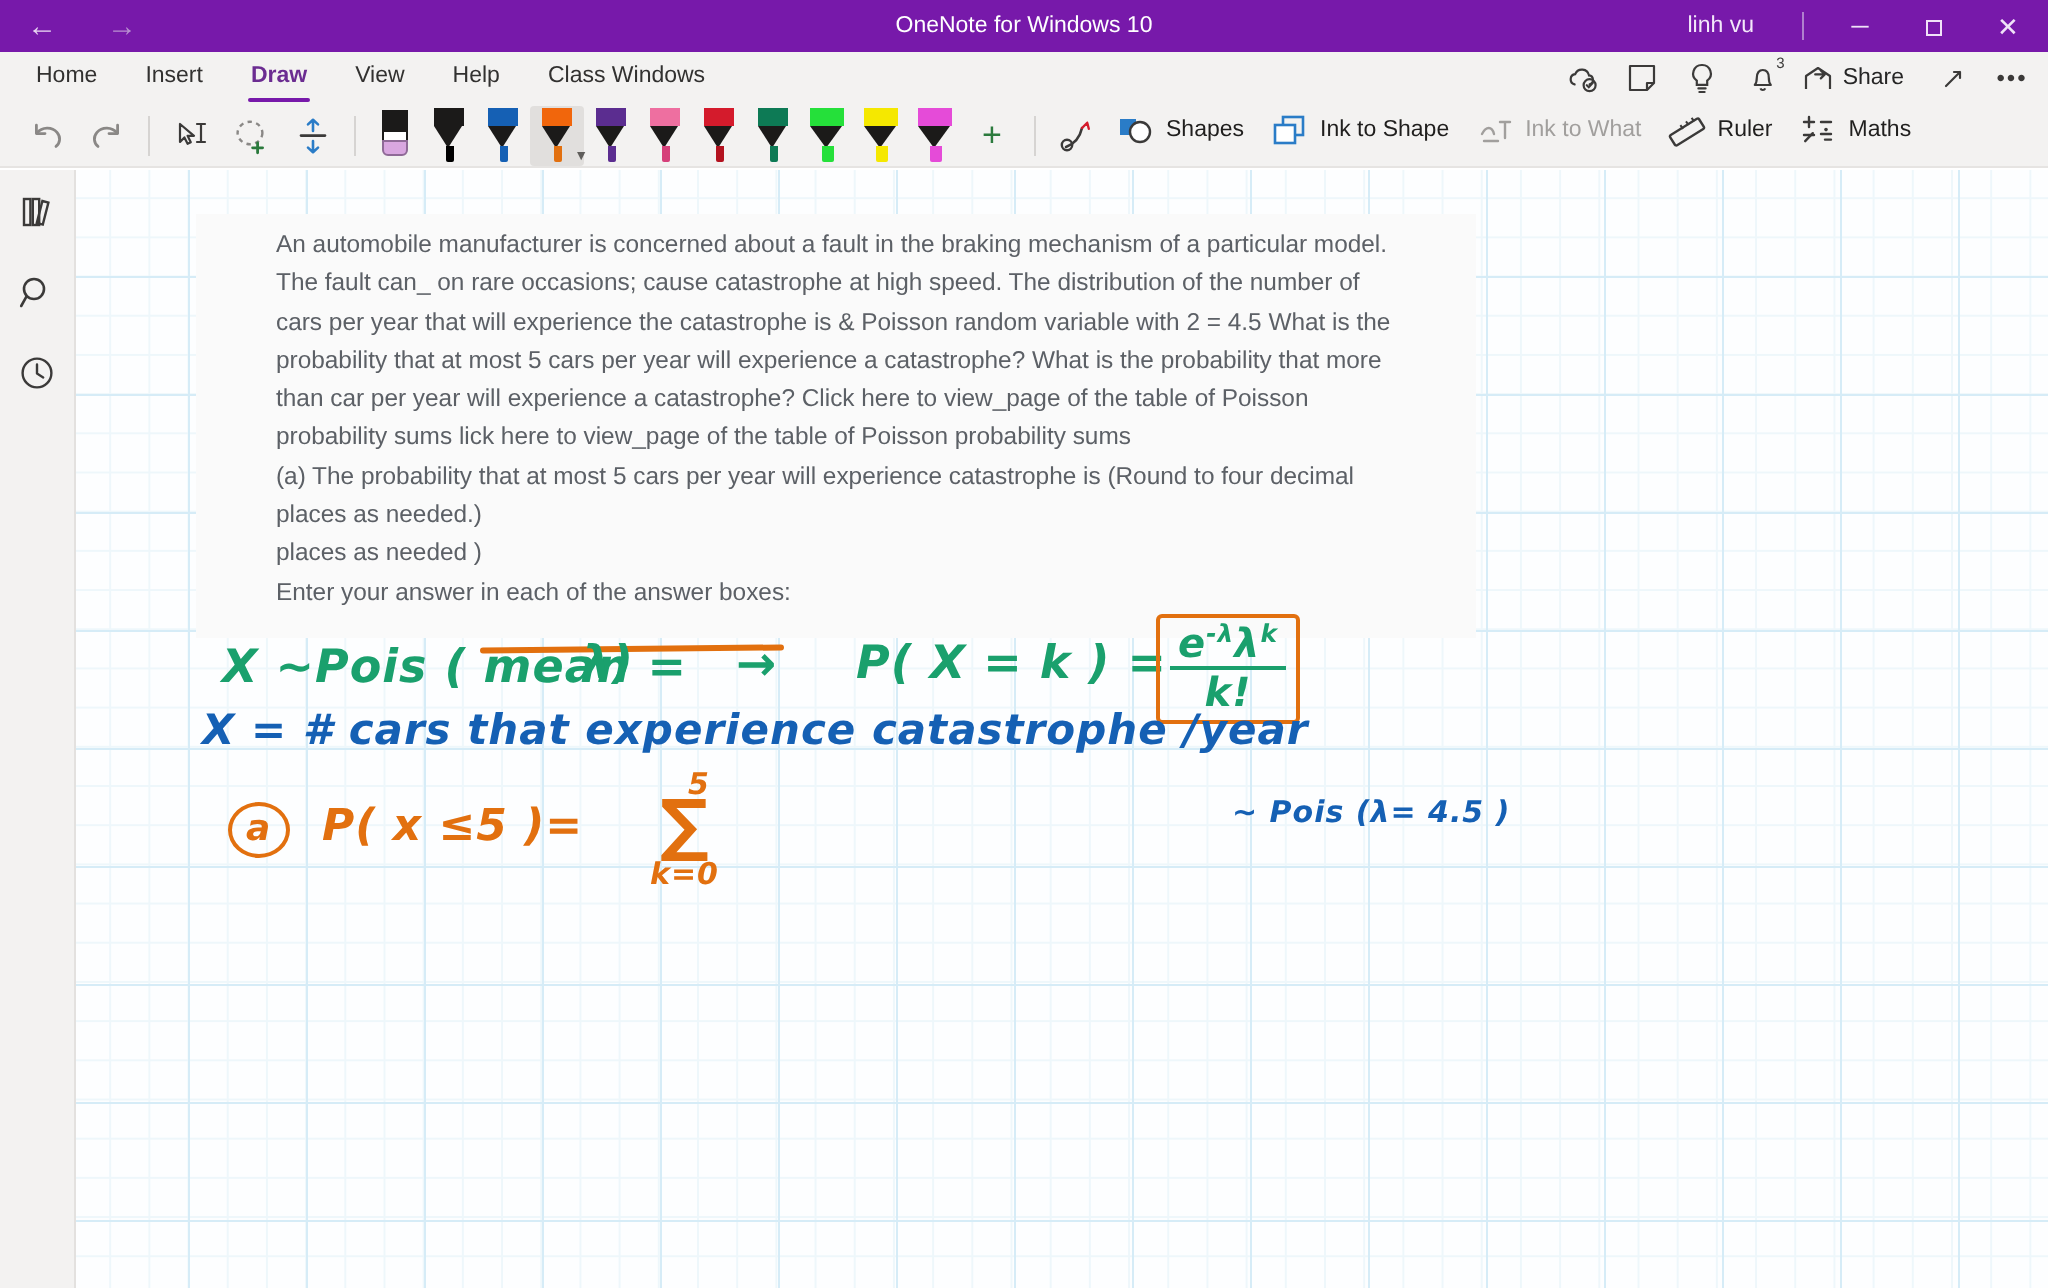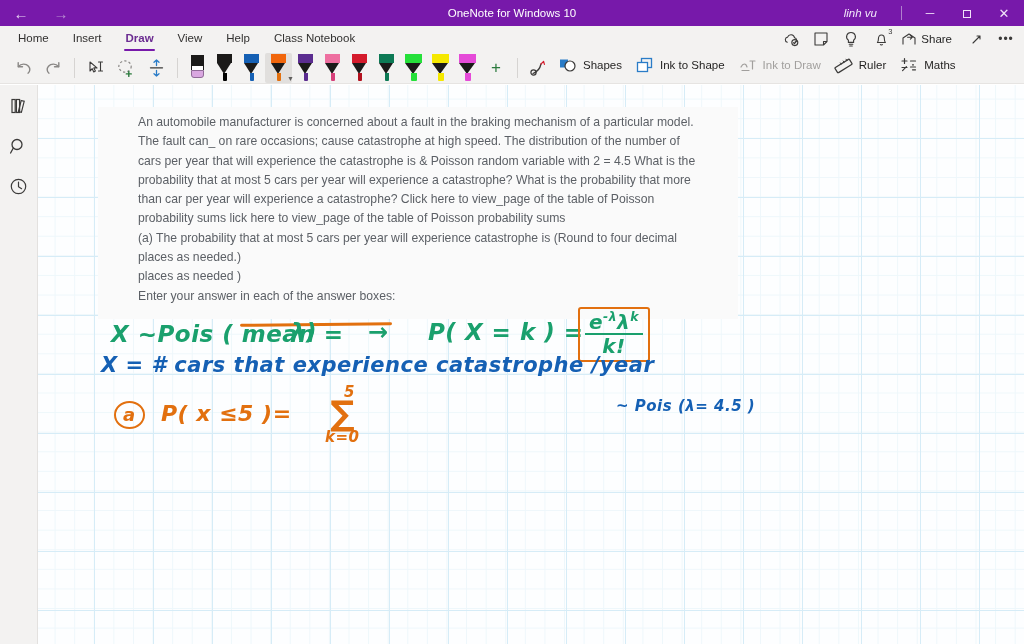--- a/index.html
+++ b/index.html
@@ -31,21 +31,21 @@
   .tb-title {
     position: absolute; left: 0; right: 0; top: 0;
     height: 26px; line-height: 26px;
     text-align: center; font-size: 11.5px; color: #ffffff;
     pointer-events: none;
   }
   .tb-right {
     position: absolute; right: 0; top: 0; height: 26px;
     display: flex; align-items: center;
   }
-  .tb-user { font-size: 11.5px; color: #f3e8fa; padding: 0 14px 0 4px; font-style: italic; }
+  .tb-user { font-size: 11.5px; color: #f3e8fa; padding: 0 14px 0 4px; }
   .tb-sep { width: 1px; height: 14px; background: #b080ce; margin: 0 10px; }
   .tb-btn {
     width: 36px; height: 26px;
     display: flex; align-items: center; justify-content: center;
     font-size: 12px; color: #f0e2f8;
   }
   .tb-btn.close { width: 40px; font-size: 13px; }
 
   
   .ribbon-tabs {
@@ -259,21 +259,21 @@
       <div class="tb-btn close">✕</div>
     </div>
   </div>
 
   <div class="ribbon-tabs">
     <div class="rtab">Home</div>
     <div class="rtab">Insert</div>
     <div class="rtab active">Draw</div>
     <div class="rtab">View</div>
     <div class="rtab">Help</div>
-    <div class="rtab">Class Notebook</div>
+    <div class="rtab">Class Windows</div>
 
     <div class="rtab-right">
       <div class="ricon">
         <svg width="17" height="15" viewBox="0 0 17 15">
           <path d="M4.3 10.2a2.6 2.6 0 0 1 .3-5.1 3.6 3.6 0 0 1 6.9.6 2.3 2.3 0 0 1 .3 4.5" fill="none" stroke="#3b3a39" stroke-width="1.1" stroke-linecap="round"></path>
           <circle cx="11.8" cy="10.6" r="3" fill="none" stroke="#3b3a39" stroke-width="1.1"></circle>
           <path d="M10.4 10.6l1 1 2-2.2" fill="none" stroke="#3b3a39" stroke-width="1.1" stroke-linecap="round"></path>
         </svg>
       </div>
       <div class="ricon">
@@ -449,21 +449,21 @@
         <rect x="2.5" y="6.5" width="10" height="9" fill="#ffffff" stroke="#2a7cc7" stroke-width="1.3"></rect>
       </svg>
       <span>Ink to Shape</span>
     </div>
     <div class="tool-text disabled">
       <svg width="20" height="18" viewBox="0 0 20 18">
         <path d="M3 11c2-4 5-4 6 0" fill="none" stroke="#a19f9d" stroke-width="1.2" stroke-linecap="round"></path>
         <path d="M12 5h5M14.5 5v8" stroke="#a19f9d" stroke-width="1.2" stroke-linecap="round"></path>
         <path d="M4 14.5h7" stroke="#a19f9d" stroke-width="1.2" stroke-linecap="round"></path>
       </svg>
-      <span>Ink to Draw</span>
+      <span>Ink to What</span>
     </div>
     <div class="tool-text">
       <svg width="20" height="18" viewBox="0 0 20 18">
         <rect x="1" y="7" width="17" height="6" rx="0.8" fill="none" stroke="#3b3a39" stroke-width="1.2" transform="rotate(-32 9.5 10)"></rect>
         <path d="M6.2 6.6l1.3 1.8M9 4.7l1.3 1.8M11.8 2.9l1.3 1.8" stroke="#3b3a39" stroke-width="1"></path>
       </svg>
       <span>Ruler</span>
     </div>
     <div class="tool-text">
       <svg width="20" height="18" viewBox="0 0 20 18">

